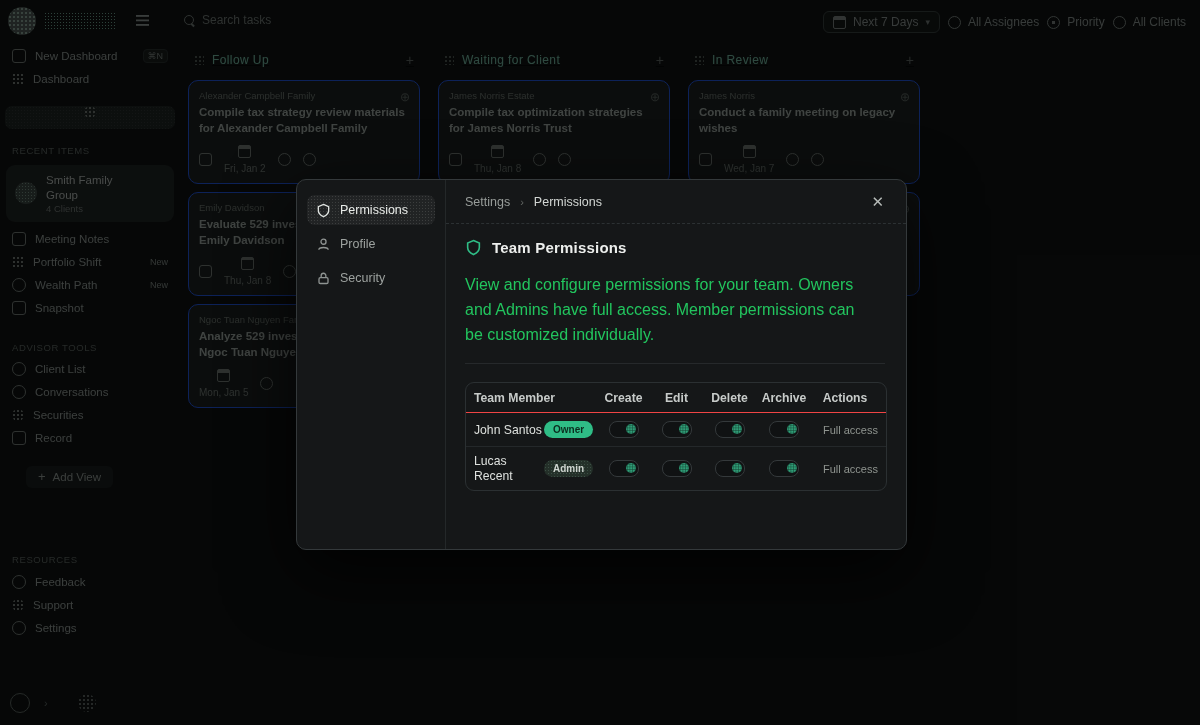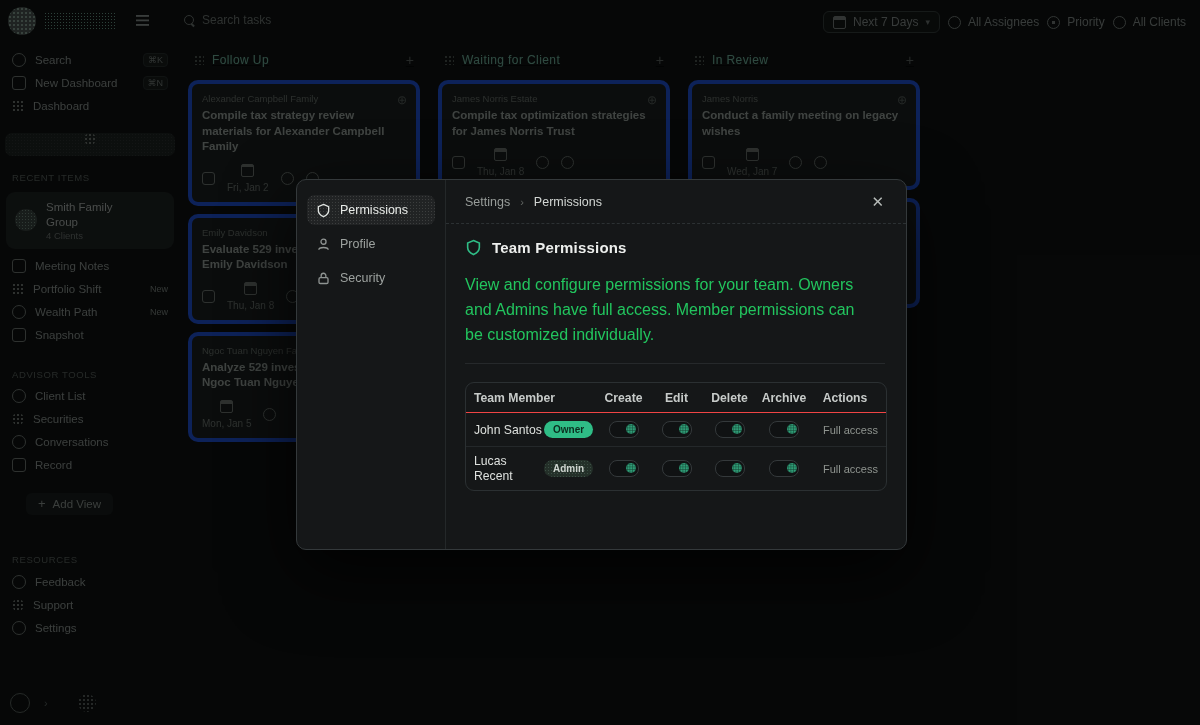--- a/index.html
+++ b/index.html
@@ -56,21 +56,21 @@
   .bbar .bchev{color:#585e5a;font-size:11px;}
 
   
   .board{position:absolute;left:188px;top:48px;right:0;bottom:0;z-index:1;}
   .col{position:absolute;top:0;width:232px;}
   .colhead{display:flex;align-items:center;gap:8px;height:24px;padding:0 6px;text-decoration:underline;}
   .colhead .grip{width:10px;height:10px;background-image:radial-gradient(#4a504c 1.2px,transparent 1.3px);background-size:4px 4px;}
   .colhead .ctitle{flex:1;font-size:12px;letter-spacing:.4px;color:#71b09a;
     text-shadow:0 0 1px rgba(30,60,50,.8);}
   .colhead .cplus{color:#5a605c;font-size:14px;}
-  .card{background:#181b1b;border:4px solid #1d4ed8;border-radius:10px;padding:9px 10px;margin-top:8px;position:relative;}
+  .card{background:#181b1b;border:1px solid #1d4ed8;border-radius:10px;padding:9px 10px;margin-top:8px;position:relative;}
   .card .tag{font-size:9.5px;color:#686e68;margin-bottom:4px;}
   .card .ttl{font-size:11.5px;font-weight:600;color:#9aa19b;line-height:1.35;}
   .card .meta{display:flex;align-items:center;gap:12px;margin-top:9px;color:#6e746f;font-size:10px;}
   .card .m-ico{width:11px;height:11px;border:1.2px solid #6e746f;border-radius:3px;flex:none;}
   .card .m-ico.cal{border-radius:2px;background:linear-gradient(#6e746f 2.5px,transparent 2.5px);}
   .card .m-ico.circ{border-radius:50%;}
   .card .cornerplus{position:absolute;right:9px;top:9px;color:#555b57;font-size:12px;}
   .datewrap{display:flex;align-items:center;gap:5px;flex-direction:column;}
 
   
@@ -145,25 +145,20 @@
         <span>Priority</span>
       </div>
       <div class="fpill">
         <span class="i-sm round"></span>
         <span>All Clients</span>
       </div>
     </div>
   </header>
 
   <aside class="sidebar">
-    <div class="srow" style="margin-top:4px;">
-      <span class="sico circ"></span>
-      <span class="lbl">Search</span>
-      <span class="kbd">⌘K</span>
-    </div>
     <div class="srow">
       <span class="sico"></span>
       <span class="lbl">New Dashboard</span>
       <span class="kbd">⌘N</span>
     </div>
     <div class="srow">
       <span class="sico dots"></span>
       <span class="lbl">Dashboard</span>
     </div>
     <div class="srow active">
@@ -197,26 +192,26 @@
       <span class="sico"></span>
       <span class="lbl">Snapshot</span>
     </div>
 
     <div class="ssec" style="margin-top:22px;">Advisor Tools</div>
     <div class="srow">
       <span class="sico circ"></span>
       <span class="lbl">Client List</span>
     </div>
     <div class="srow">
+      <span class="sico circ"></span>
+      <span class="lbl">Conversations</span>
+    </div>
+    <div class="srow">
       <span class="sico circ dots"></span>
       <span class="lbl">Securities</span>
-    </div>
-    <div class="srow">
-      <span class="sico circ"></span>
-      <span class="lbl">Conversations</span>
     </div>
     <div class="srow">
       <span class="sico"></span>
       <span class="lbl">Record</span>
     </div>
 
     <div class="addview">
       <span class="plus">+</span>
       <span>Add View</span>
     </div>

